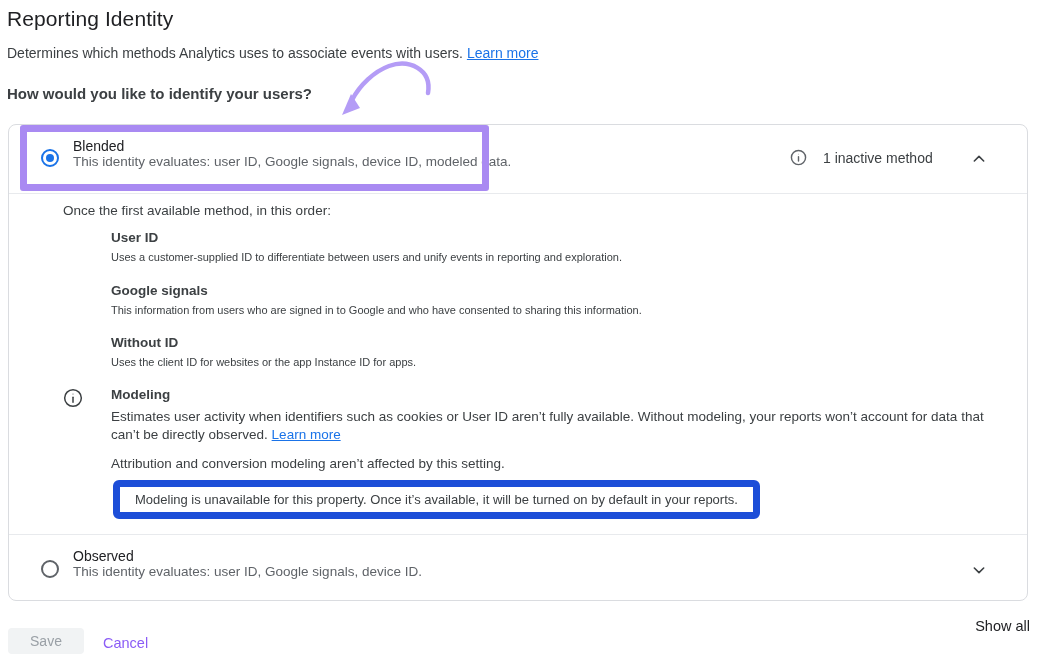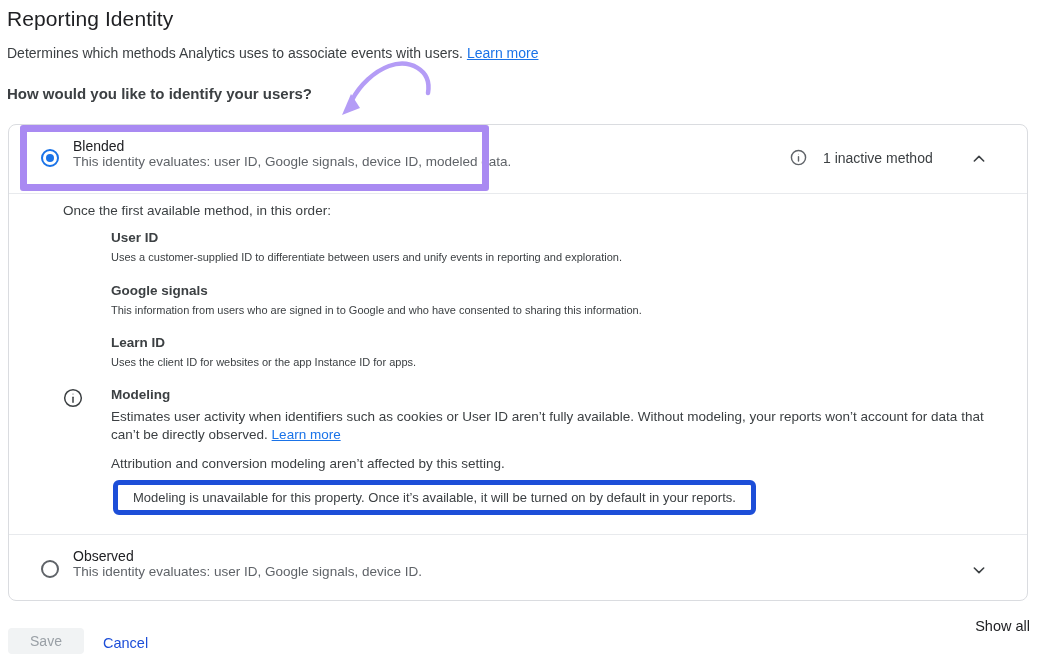--- a/index.html
+++ b/index.html
@@ -99,21 +99,21 @@
   .modeling-icon { position: absolute; left: 54px; top: 263px; width: 20px; height: 20px; }
   .modeling-block { position: absolute; left: 102px; top: 262px; width: 880px; }
   .modeling-desc { font-size: 13.5px; color: #3c4043; margin-top: 6px; line-height: 18px; }
   .attribution-note {
     position: absolute; left: 102px; top: 331px;
     font-size: 13.5px; color: #3c4043;
   }
   .unavailable-box {
     position: absolute; left: 104px; top: 355px;
     display: inline-block;
-    border: 5px solid #1d4ed8; border-radius: 6px;
+    border: 7px solid #1d4ed8; border-radius: 6px;
     padding: 5px 15px;
     font-size: 13px; color: #3c4043; white-space: nowrap;
     background: #fff;
   }
 
   
   .observed-radio { left: 32px; top: 435px; }
   .observed-text { position: absolute; left: 64px; top: 423px; }
   .chevron-observed { position: absolute; left: 961px; top: 436px; width: 18px; height: 18px; }
 
@@ -125,21 +125,21 @@
   }
   .save-button {
     position: absolute; left: 8px; top: 628px;
     width: 76px; height: 26px;
     background: #f1f3f4; border: none; border-radius: 4px;
     font-family: inherit; font-size: 14px; font-weight: 500;
     color: #9aa0a6; cursor: default;
   }
   .cancel-button {
     position: absolute; left: 103px; top: 635px;
-    font-size: 14.5px; font-weight: 500; color: #1d4ed8;
+    font-size: 14.5px; font-weight: 500; color: #8b5cf6;
     cursor: pointer; text-decoration: none;
   }
 
   
   .highlight-box {
     position: absolute; left: 20px; top: 125px;
     width: 469px; height: 66px;
     border: 7px solid #a98af2; border-radius: 3px;
     pointer-events: none; z-index: 5;
   }
@@ -192,21 +192,21 @@
       <div class="method-name">User ID</div>
       <div class="method-desc">Uses a customer-supplied ID to differentiate between users and unify events in reporting and exploration.</div>
     </div>
 
     <div class="method method-2">
       <div class="method-name">Google signals</div>
       <div class="method-desc">This information from users who are signed in to Google and who have consented to sharing this information.</div>
     </div>
 
     <div class="method method-3">
-      <div class="method-name">Learn ID</div>
+      <div class="method-name">Without ID</div>
       <div class="method-desc">Uses the client ID for websites or the app Instance ID for apps.</div>
     </div>
 
     <span class="icon-btn modeling-icon">
       <svg width="20" height="20" viewBox="0 0 24 24" fill="none" stroke="#3c4043" stroke-width="1.8">
         <circle cx="12" cy="12" r="10"></circle>
         <line x1="12" y1="11" x2="12" y2="17" stroke-linecap="round"></line>
         <circle cx="12" cy="7.2" r="0.6" fill="#3c4043" stroke="none"></circle>
       </svg>
     </span>

